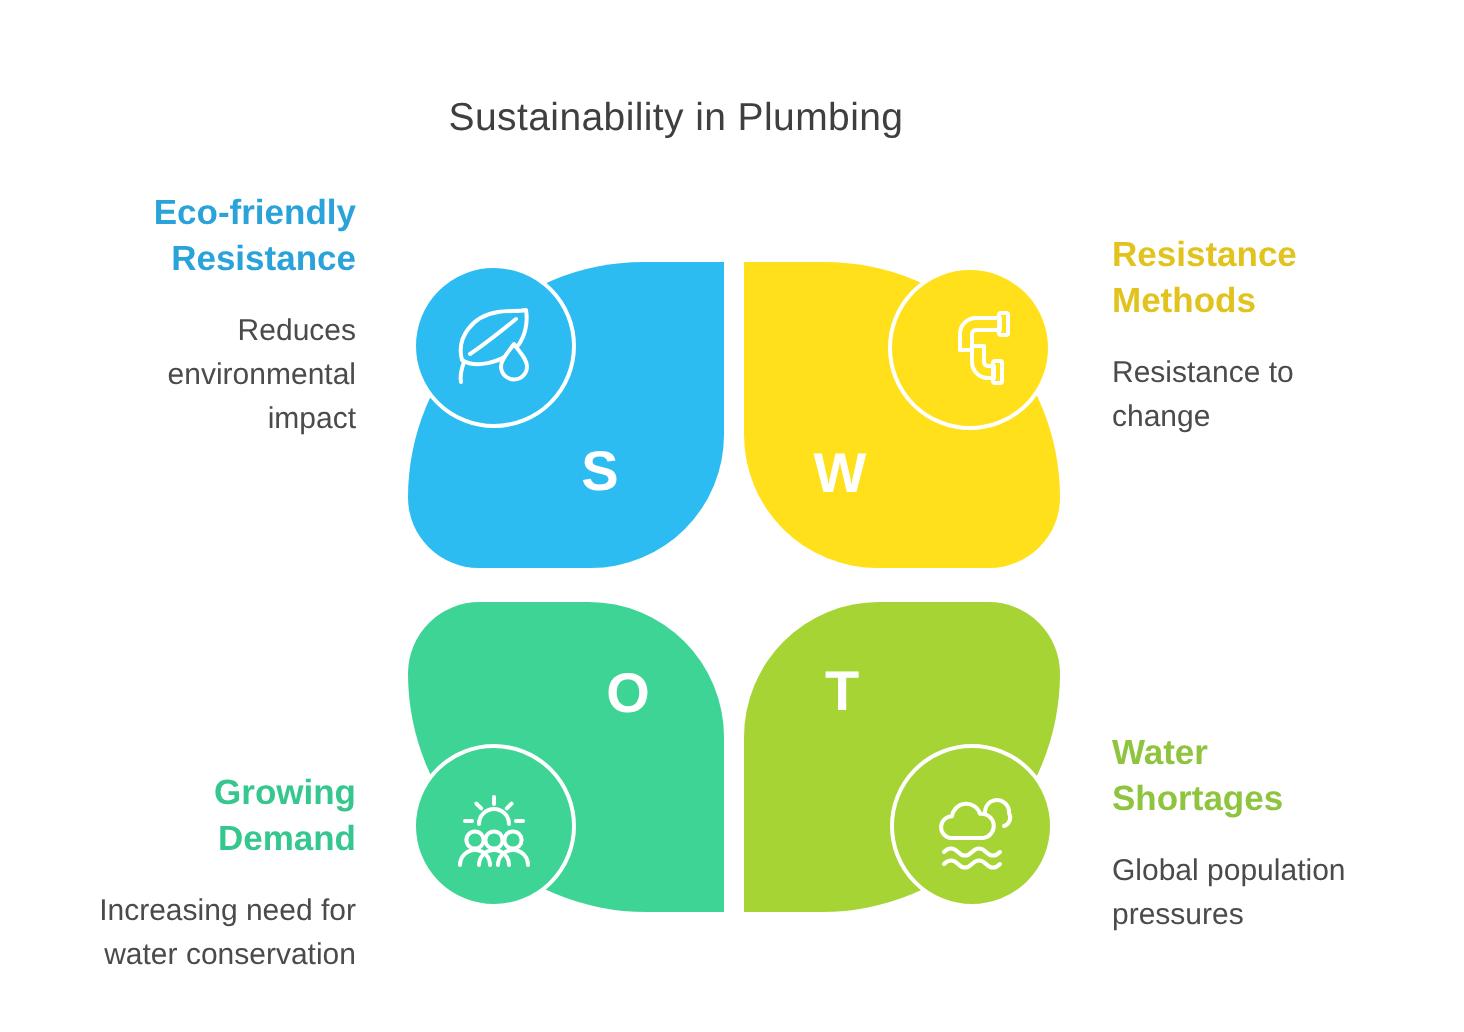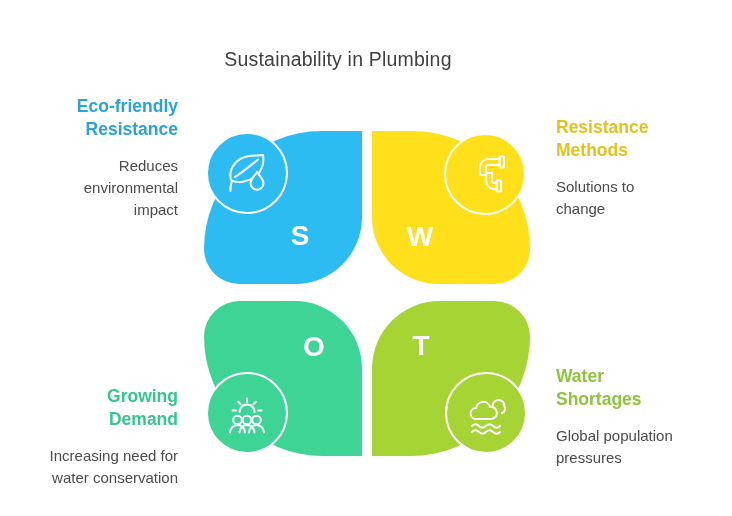--- a/index.html
+++ b/index.html
@@ -89,21 +89,21 @@
       <svg width="48" height="48" viewBox="0 0 48 48">
         <path class="icon-stroke" stroke-width="1.8" d="M39,9 L27,9 A8,8 0 0 0 19,17 L19,25 L25,25 L25,17 A2,2 0 0 1 27,15 L39,15 Z"></path>
         <rect class="icon-stroke" stroke-width="1.8" x="38.5" y="6.5" width="4.5" height="11" rx="1"></rect>
         <path class="icon-stroke" stroke-width="1.8" d="M25,23 L25,31 A8,8 0 0 0 33,39 L36,39 L36,33 L33,33 A2,2 0 0 1 31,31 L31,23 Z"></path>
         <rect class="icon-stroke" stroke-width="1.8" x="35.5" y="30.5" width="4.5" height="11" rx="1"></rect>
       </svg>
     </div>
     <div class="label-block side-right pos-wr">
       <div class="heading">Resistance
 Methods</div>
-      <div class="description">Solutions to
+      <div class="description">Resistance to
 change</div>
     </div>
   </div>
 
   <div class="quadrant" style="--c: #3ed495; --hc: #35c78e;">
     <div class="petal q-o"></div>
     <div class="letter q-o">O</div>
     <div class="icon-circle q-o">
       <svg width="48" height="48" viewBox="0 0 48 48">
         <path class="icon-stroke" d="M16.5,23 a7.5,7.5 0 0 1 15,0"></path>

